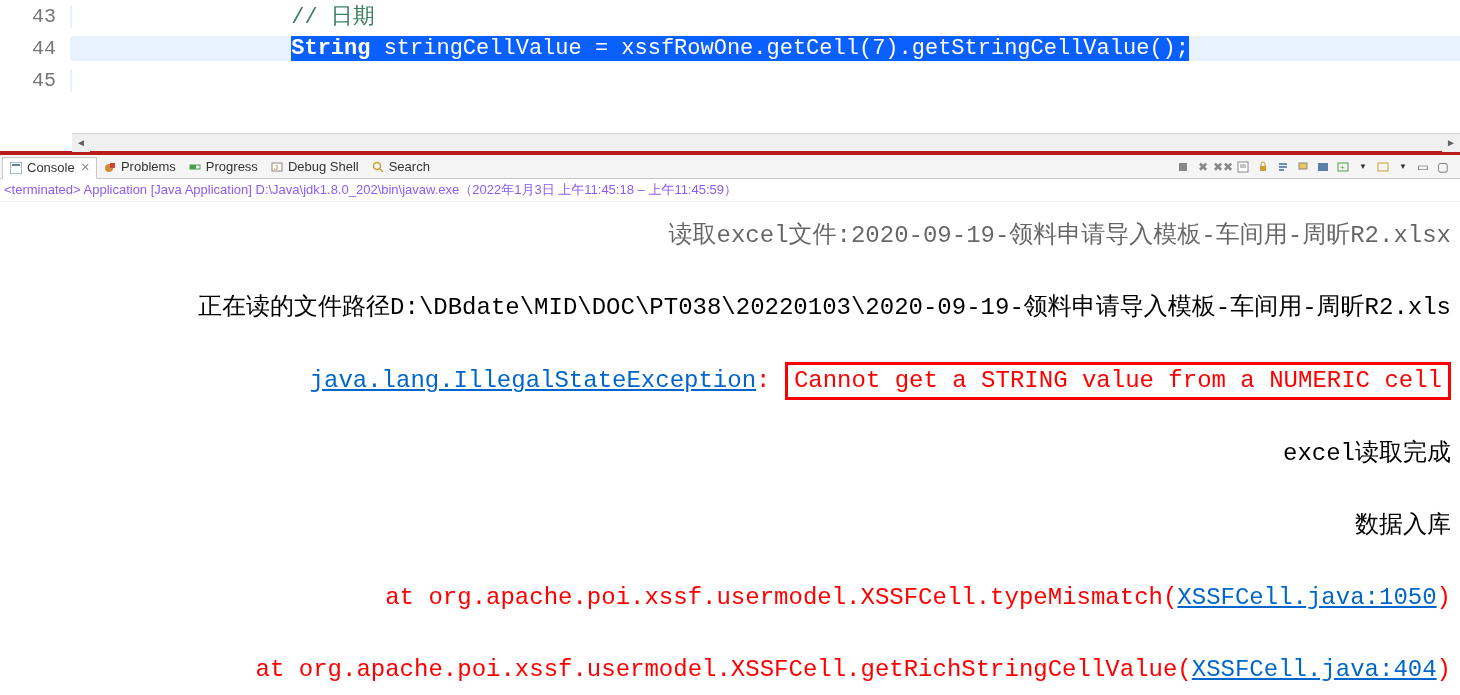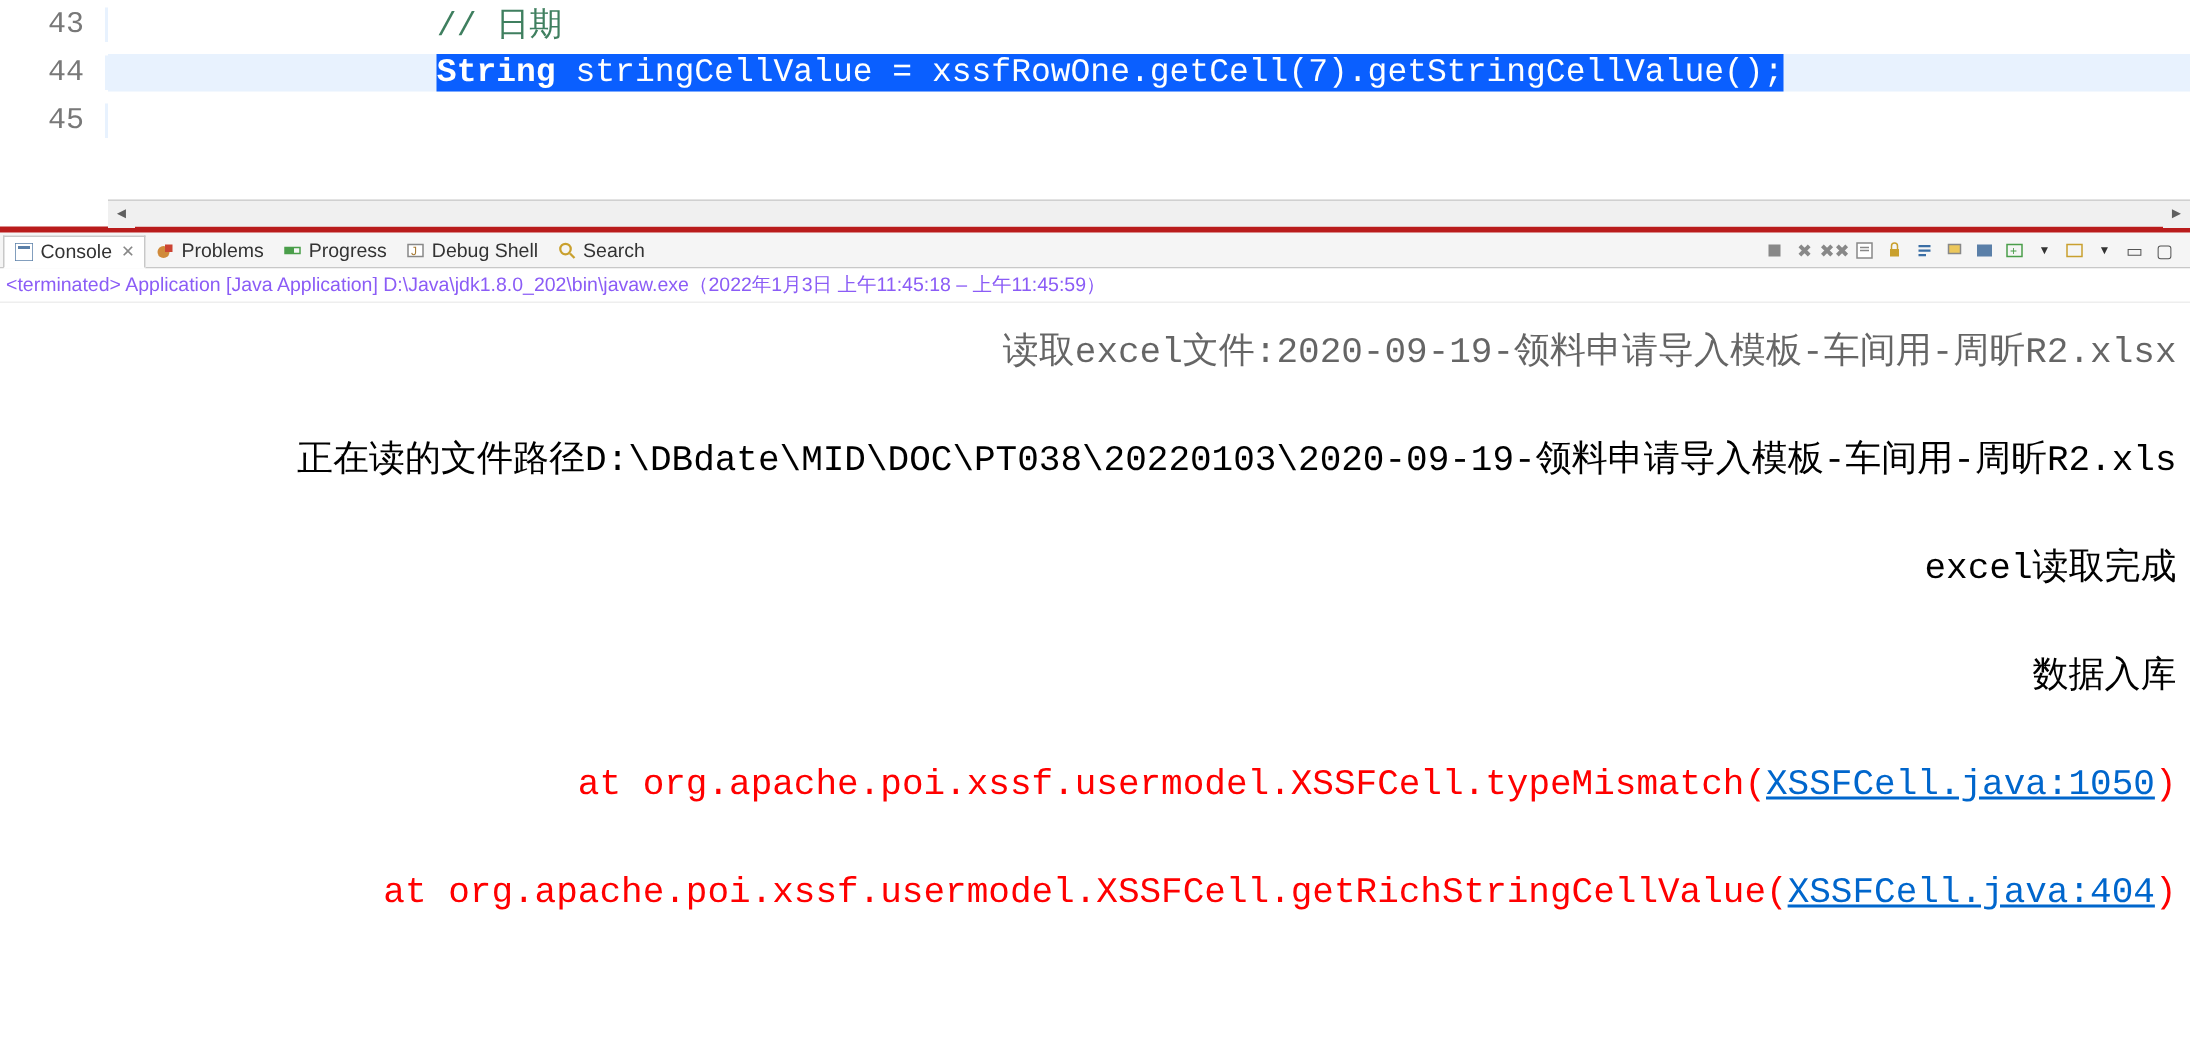--- a/index.html
+++ b/index.html
@@ -272,20 +272,21 @@
     <span class="ticon" style="color:#555">▭</span>
     <span class="ticon" style="color:#555">▢</span>
   </div>
 </div>
 
 <div class="terminated-bar">&lt;terminated&gt; Application [Java Application] D:\Java\jdk1.8.0_202\bin\javaw.exe（2022年1月3日 上午11:45:18 – 上午11:45:59）</div>
 
 <div class="console-output">
 <div class="out-line" style="margin-top:-20px;opacity:.6">读取excel文件:2020-09-19-领料申请导入模板-车间用-周昕R2.xlsx</div>
 <div class="out-line">正在读的文件路径D:\DBdate\MID\DOC\PT038\20220103\2020-09-19-领料申请导入模板-车间用-周昕R2.xls</div>
+<div class="out-line"><span class="link">java.lang.IllegalStateException</span><span class="stderr">: </span><span class="highlight-box"><span class="stderr">Cannot get a STRING value from a NUMERIC cell</span></span></div>
 <div class="out-line">excel读取完成</div>
 <div class="out-line">数据入库</div>
 <div class="out-line"><span class="indent"></span><span class="stderr">at </span><span class="stderr">org.apache.poi.xssf.usermodel.XSSFCell.typeMismatch(</span><span class="link">XSSFCell.java:1050</span><span class="stderr">)</span></div>
 <div class="out-line"><span class="indent"></span><span class="stderr">at </span><span class="stderr">org.apache.poi.xssf.usermodel.XSSFCell.getRichStringCellValue(</span><span class="link">XSSFCell.java:404</span><span class="stderr">)</span></div>
 
 
 
 
 
 

